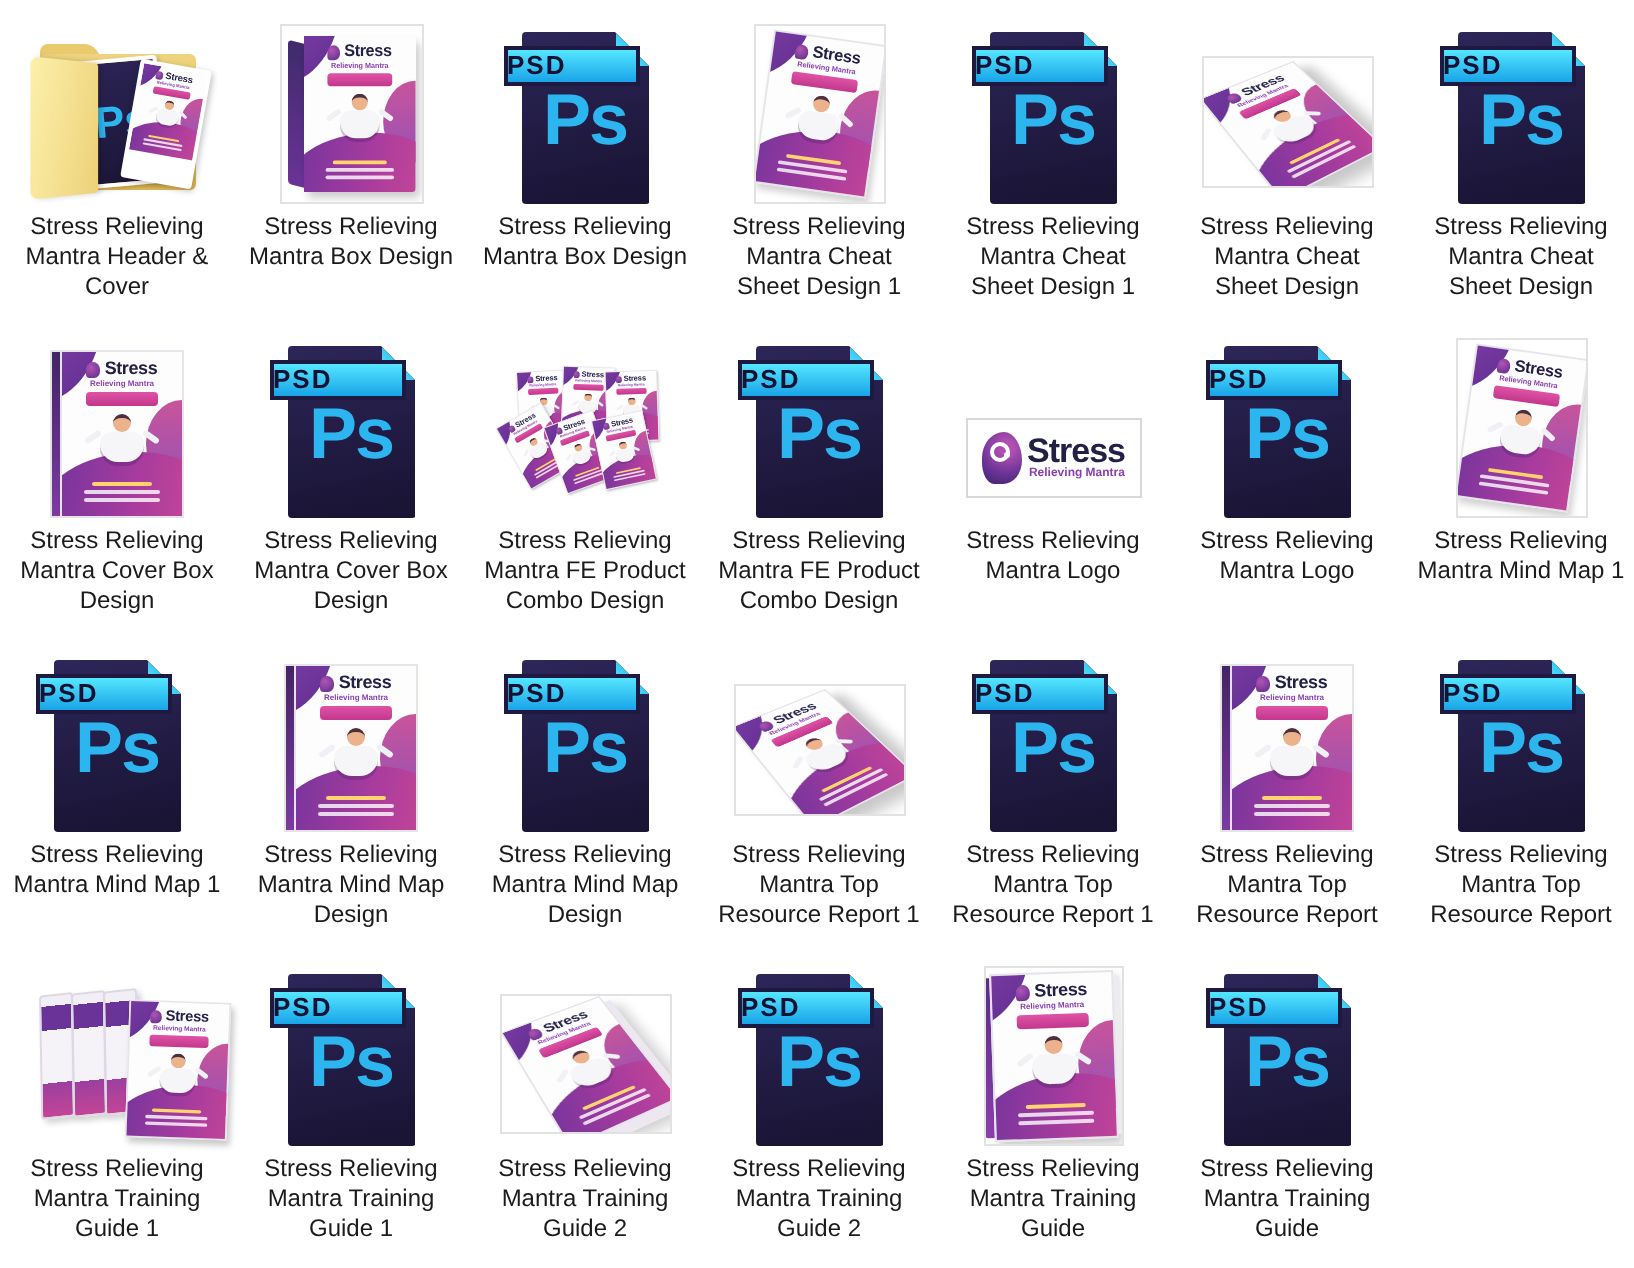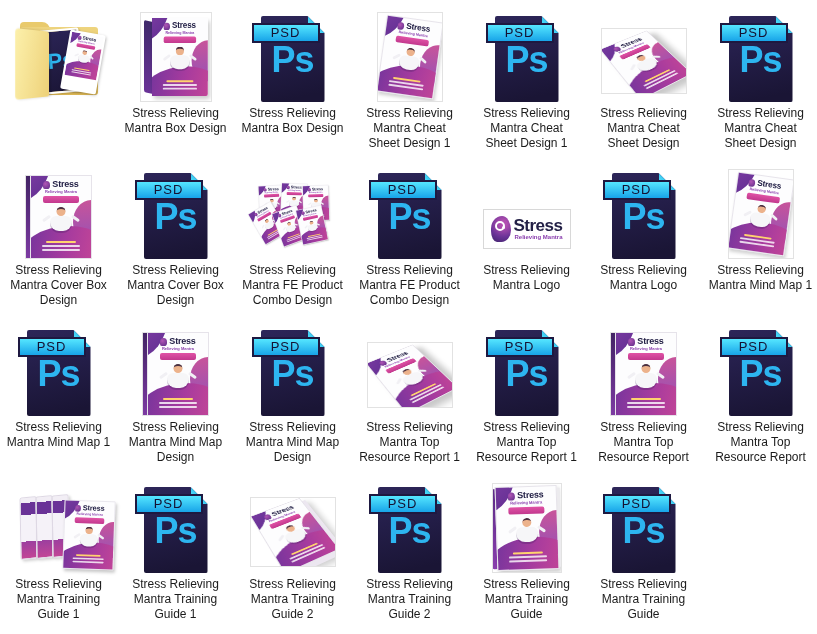--- a/index.html
+++ b/index.html
@@ -38,22 +38,22 @@
   }
   .psd-glyph {
     position:absolute; left:0; right:0; top:24px; text-align:center;
     font-weight:bold; font-size:36px; line-height:40px; letter-spacing:-1px;
     color:#2db5f0;
   }
   .psd-badge {
     position:absolute; left:-9px; top:7px; width:68px; height:20px;
     background:linear-gradient(#55e6ff,#18a4e8);
     border:2px solid #1e1941;
-    color:#141132; font-weight:normal; font-size:13px; line-height:16px;
-    text-align:center; letter-spacing:1px;
+    color:#141132; font-weight:bold; font-size:13px; line-height:16px;
+    letter-spacing:1px;
   }
 
   
   .photo {
     position:relative; background:#fff; border:1px solid #e2e2e2;
     display:flex; align-items:center; justify-content:center; overflow:hidden;
   }
 
   
   .cover-art {
@@ -253,20 +253,21 @@
     <div class="ca-lines">
                 <i></i>
                 <i></i>
                 <i></i>
               </div>
   </div>
 </div>
     <div class="f-front"></div>
   </div>
 </div>
+    <div class="label">Stress Relieving Mantra Header &amp; Cover</div>
   </div>
 
   <div class="cell">
     <div class="thumb">
   <div class="photo ph-box3d">
     <div class="bx">
       <div class="bx-side"></div>
       <div class="bx-front">
   <div class="cover-art">
     <div class="ca-blob-tl"></div>

